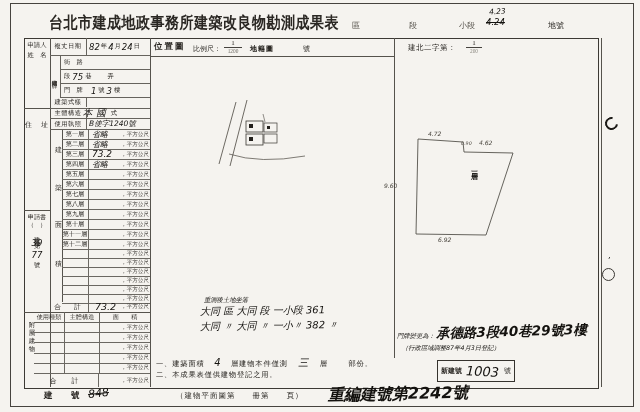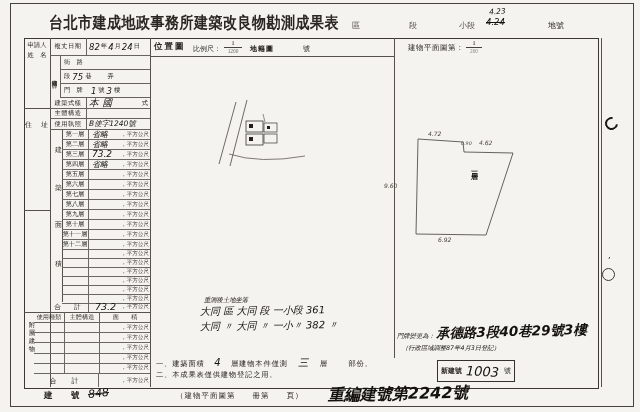--- a/index.html
+++ b/index.html
@@ -73,20 +73,28 @@
   <div class="hline" style="left:150px;top:56px;width:244px;"></div>
   <div class="hline" style="left:24px;top:108px;width:26px;"></div>
   <div class="hline" style="left:24px;top:210px;width:26px;"></div>
   <div class="hline" style="left:24px;top:312px;width:126px;"></div>
 
   <div class="abs" style="left:24px;top:40px;width:26px;text-align:center;font-size:6.4px;line-height:1.5;">
     <div class="p">申請人</div>
     <div class="p">姓　名</div>
   </div>
   <div class="abs p" style="left:24px;top:120px;width:26px;text-align:center;font-size:7px;letter-spacing:1px;">住　址</div>
+  <div class="abs" style="left:24px;top:213px;width:26px;display:flex;flex-direction:column;align-items:center;font-size:6.2px;line-height:1.35;">
+    <span class="p">申請書</span>
+    <span class="p">（　）</span>
+    <span class="p vert" style="letter-spacing:1.5px;margin-top:1px;">建北二字第</span>
+    <span class="hw" style="font-size:8.5px;">39</span>
+    <span class="hw" style="font-size:8.5px;">77</span>
+    <span class="p">號</span>
+  </div>
   <div class="abs p vert" style="left:27px;top:316px;font-size:6.4px;letter-spacing:8px;">附屬建物</div>
 
   <div class="abs toprows">
     <div class="trow" style="height:18px;">
       <span class="tlab p">複丈日期</span>
       <span class="tval">
         <span class="hw hwv">82</span>
         <span class="p">年</span>
         <span class="hw hwv">4</span>
         <span class="p">月</span>
@@ -108,21 +116,21 @@
         </div>
         <div class="drow">
           <span class="p">門　牌</span>
           <span class="hw hwv" style="margin-left:6px;">1</span>
           <span class="p">號</span>
           <span class="hw hwv">3</span>
           <span class="p">樓</span>
         </div>
       </div>
     </div>
-    <div class="trow" style="height:11px;">
+    <div class="trow" style="height:11px;flex-direction:column;">
       <span class="tlab p">建築式樣</span>
       <span class="tval">
         <span class="hw" style="font-size:9.5px;letter-spacing:4px;">本國</span>
         <span class="p" style="margin-left:auto;padding-right:2px;">式</span>
       </span>
     </div>
     <div class="trow" style="height:10px;">
       <span class="tlab p">主體構造</span>
       <span class="tval"></span>
     </div>
@@ -329,21 +337,21 @@
     <rect x="34" y="39" width="4" height="4" fill="#23201c"></rect>
     <rect x="52" y="28" width="3" height="3" fill="#23201c"></rect>
     <path d="M14,56 Q45,66 90,58" stroke="#4a463f" stroke-width="0.7" fill="none"></path>
     <path d="M48,16 L50,24" stroke="#4a463f" stroke-width="0.6" fill="none"></path>
   </svg>
 
   <span class="abs hw" style="left:204px;top:296px;font-size:6.3px;">重測後土地坐落</span>
   <span class="abs hw" style="left:200px;top:304px;font-size:10px;white-space:nowrap;transform:rotate(-.8deg);">大同 區 大同 段 一小段 361</span>
   <span class="abs hw" style="left:200px;top:319px;font-size:10px;white-space:nowrap;transform:rotate(-.8deg);">大同 〃 大同 〃 一小〃 382 〃</span>
 
-  <span class="abs p" style="left:408px;top:43px;font-size:7.5px;letter-spacing:.5px;">建物平面圖第：</span>
+  <span class="abs p" style="left:408px;top:43px;font-size:7.5px;letter-spacing:.5px;">建北二字第：</span>
   <div class="abs" style="left:466px;top:39px;width:16px;text-align:center;">
     <div class="p" style="font-size:7px;border-bottom:.8px solid #46433e;">1</div>
     <div class="p" style="font-size:5.3px;color:#8a877f;">200</div>
   </div>
 
   <svg class="abs" style="left:398px;top:116px;" width="140" height="140" viewBox="0 0 140 140">
     <polygon points="20,23 65,26 66,36 115,37 88,119 18,118" fill="none" stroke="#55524c" stroke-width="0.9"></polygon>
   </svg>
   <span class="abs hw dim" style="left:428px;top:130px;">4.72</span>
   <span class="abs hw dim" style="left:461px;top:141px;font-size:4.8px;">0.90</span>

